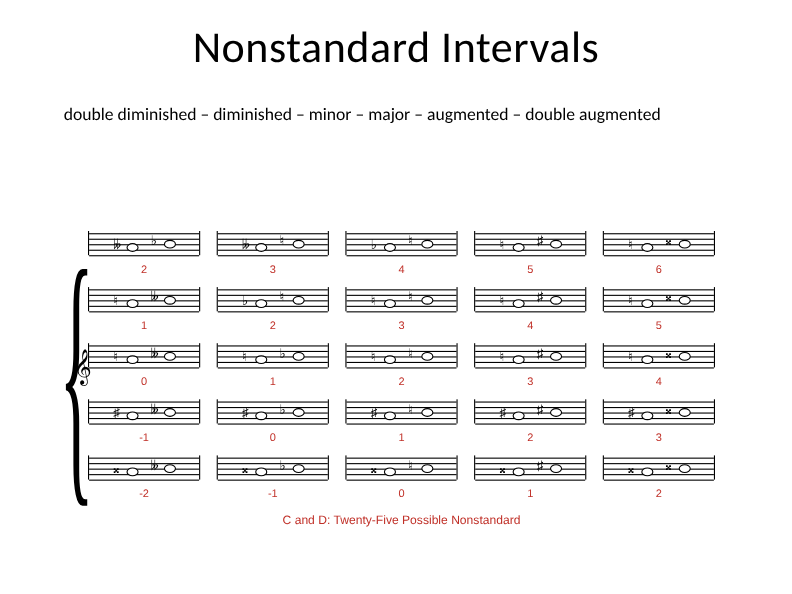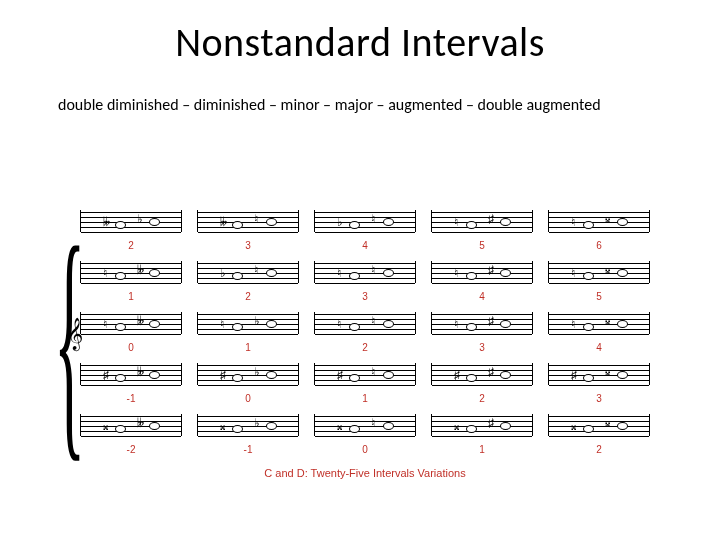--- a/index.html
+++ b/index.html
@@ -562,15 +562,15 @@
         </div>
         <div class="num-row">
           <div class="n">-2</div>
           <div class="n">-1</div>
           <div class="n">0</div>
           <div class="n">1</div>
           <div class="n">2</div>
         </div>
       </div>
 
-    <div class="caption">C and D: Twenty-Five Intervals Variations</div>
+    <div class="caption">C and D: Twenty-Five Possible Nonstandard</div>
   </div>
 </div>
 
 </body></html>

